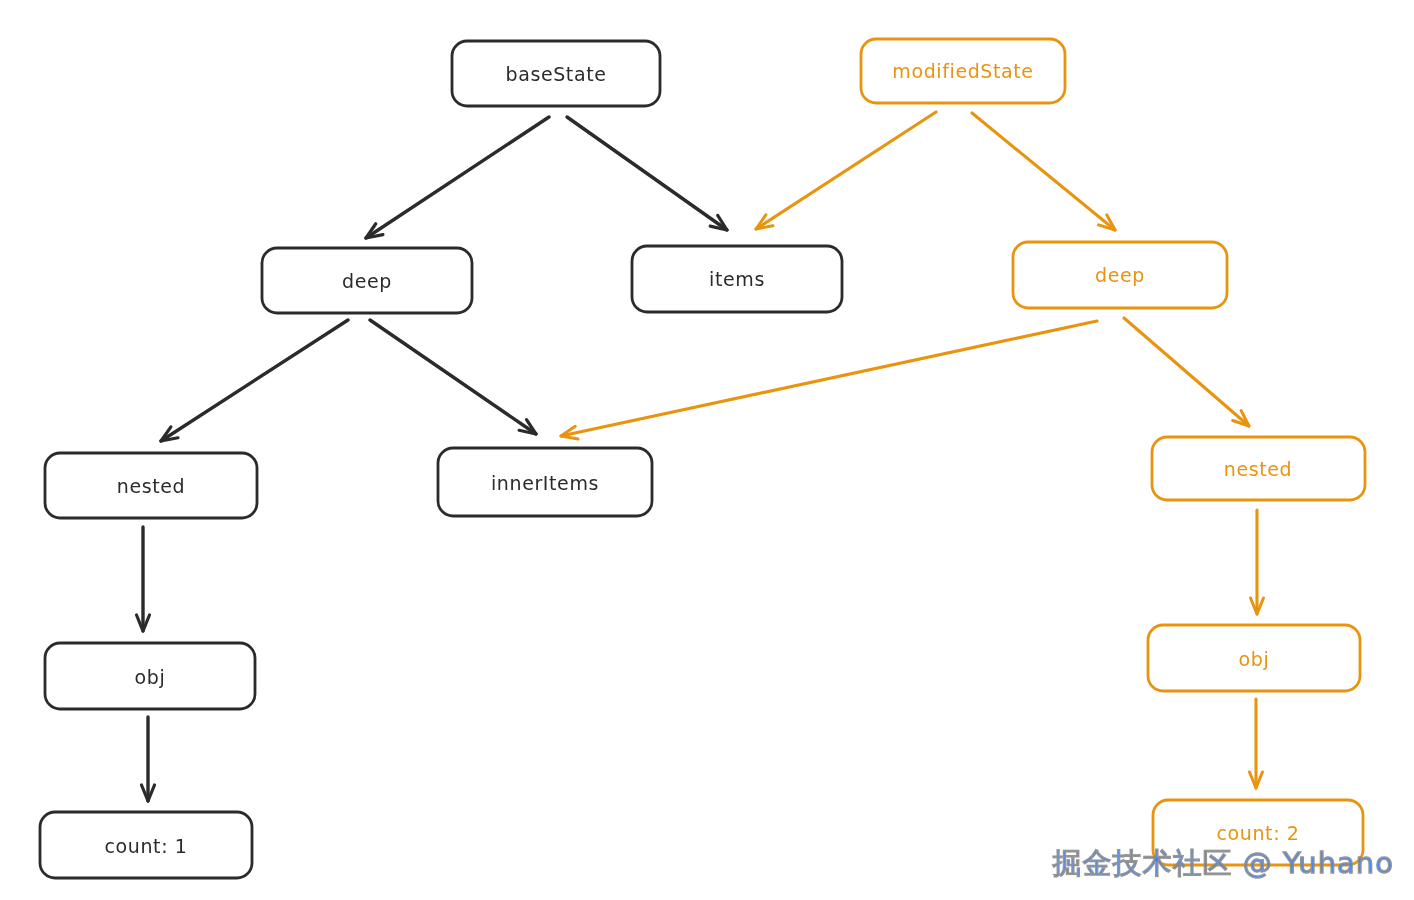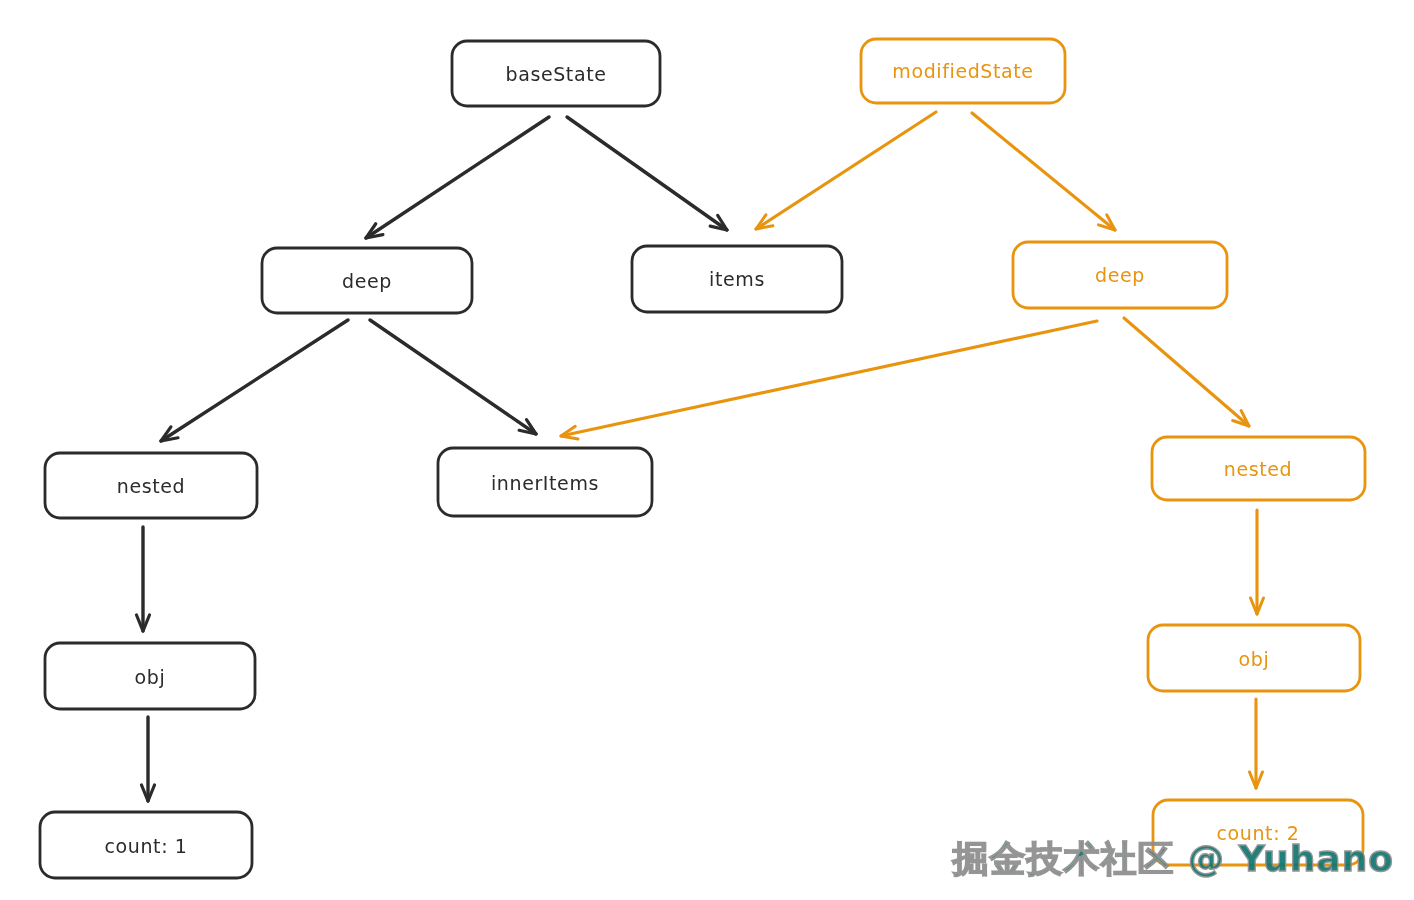--- a/index.html
+++ b/index.html
@@ -42,24 +42,24 @@
     fill: none;
     stroke-linecap: round;
   }
   .edge-base { stroke: #2b2b2b; stroke-width: 3.4; }
   .edge-mod  { stroke: #e8940f; stroke-width: 3.1; }
   
   .watermark {
     position: absolute;
     right: 20px;
     bottom: 16px;
-    font-size: 36px;
-    font-weight: 700;
+    font-size: 29px;
+    font-weight: 400;
     letter-spacing: 1px;
-    color: #0f766e;
+    color: #3b82f6;
     -webkit-text-stroke: 1.3px #8d8d8d;
     text-shadow: 0 0 1px #9a9a9a;
     opacity: 0.92;
     white-space: nowrap;
     user-select: none;
   }
 </style>
 </head>
 <body>
 

